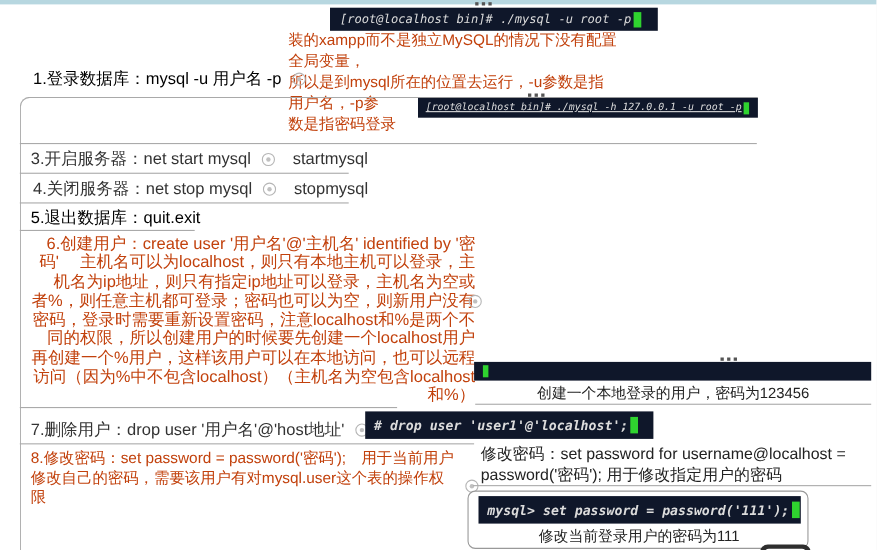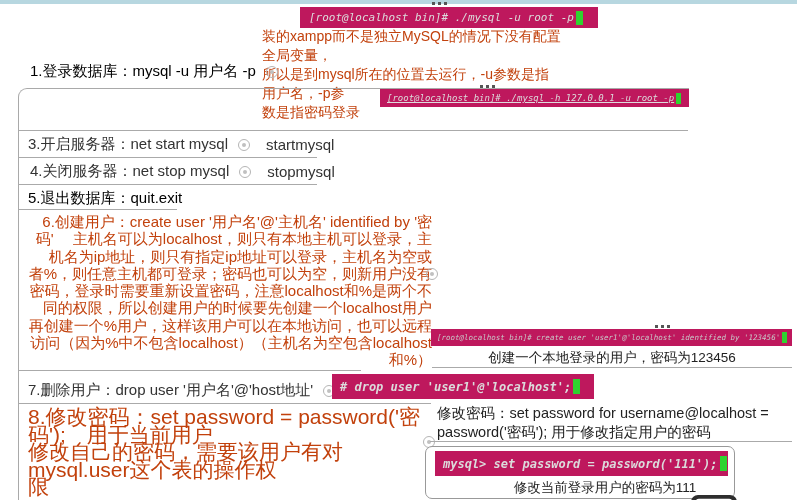--- a/index.html
+++ b/index.html
@@ -1,21 +1,21 @@
 <!DOCTYPE html>
 <html><head>
 <meta charset="utf-8">
 <style>
   html,body{margin:0;padding:0;background:#fff;}
   #page{position:relative;width:797px;height:500px;background:#ffffff;overflow:hidden;
         font-family:"Liberation Sans","DejaVu Sans",sans-serif;color:#333;}
   
   .topbar{position:absolute;left:0;top:0;width:797px;height:4px;background:#b7d7e0;}
   
-  .term{position:absolute;background:#be185d;color:#dcdcdc;
+  .term{position:absolute;background:#0f172a;color:#dcdcdc;
         font-family:"DejaVu Sans Mono","Liberation Mono",monospace;font-style:italic;
         display:flex;align-items:center;white-space:nowrap;overflow:hidden;box-sizing:border-box;}
   .cursor{display:inline-block;background:#2fd32f;margin-left:2px;flex:0 0 auto;}
   #term1{left:300px;top:7px;width:298px;height:21px;font-size:11px;padding-left:9px;}
   #term1 .cursor{width:7px;height:14px;}
   #term2{left:380px;top:89px;width:309px;height:18px;font-size:9px;padding-left:7px;text-decoration:underline;}
   #term2 .cursor{width:5px;height:11px;}
   #term3{left:431px;top:329px;width:361px;height:17px;font-size:7.5px;padding-left:6px;color:#c9c9c9;}
   #term3 .cursor{width:5px;height:11px;}
   #term4{left:332px;top:374px;width:262px;height:25px;font-size:12px;font-weight:bold;padding-left:8px;}
@@ -32,25 +32,25 @@
   .row{position:absolute;display:flex;align-items:center;font-size:15px;color:#333;white-space:nowrap;}
   .red{color:#000000;}
   .note{margin-left:16px;}
   #item1{left:30px;top:62px;}
   #row2{left:28px;top:106px;}
   #row3{left:28px;top:135px;}
   #row4{left:30px;top:162px;}
   #row5{left:28px;top:189px;text-align:right;}
   #row6-text{left:28px;top:213px;width:404px;font-size:15px;line-height:17.3px;text-align:right;}
   #row7{left:28px;top:381px;}
-  #row8-left{left:28px;top:408px;width:408px;font-size:21px;line-height:17.5px;}
+  #row8-left{left:28px;top:408px;width:408px;font-size:14px;line-height:17.5px;}
   #row8-right{left:437px;top:404px;width:340px;font-size:14.5px;line-height:18.5px;color:#222;}
   .caption{position:absolute;font-size:13.5px;color:#222;text-align:center;}
   #caption3{left:432px;top:349px;width:360px;}
-  #caption5{left:460px;top:479px;width:290px;text-align:center;}
+  #caption5{left:436px;top:479px;width:290px;text-align:center;}
   
   .anchor{display:inline-block;width:10px;height:10px;border:1px solid #b5b5b5;border-radius:50%;
           position:relative;margin-left:10px;flex:0 0 auto;}
   .anchor::after{content:"";position:absolute;left:3px;top:3px;width:4px;height:4px;
           border-radius:50%;background:#c0c0c0;}
   .anchor.abs{position:absolute;margin:0;}
   #anchor6{left:426px;top:268px;}
   #anchor8{left:423px;top:436px;}
   
   #panel{position:absolute;left:18px;top:88px;width:670px;height:412px;
@@ -126,21 +126,20 @@
 者%，则任意主机都可登录；密码也可以为空，则新用户没有
 密码，登录时需要重新设置密码，注意localhost和%是两个不
 同的权限，所以创建用户的时候要先创建一个localhost用户
 再创建一个%用户，这样该用户可以在本地访问，也可以远程
 访问（因为%中不包含localhost）（主机名为空包含localhost
 和%）</div>
   <span class="anchor abs" id="anchor6"></span>
 
   <div class="dots" style="left:655px;top:325px;"></div>
   <div class="term" id="term3">
-    <span>[root@localhost bin]# create user 'user1'@'localhost' identified by '123456'</span>
     <span class="cursor"></span>
   </div>
   <div class="caption" id="caption3">创建一个本地登录的用户，密码为123456</div>
   <div class="sep" id="sep6r"></div>
   <div class="sep" id="sep6l"></div>
 
   <div class="row" id="row7">
     <span>7.删除用户：drop user '用户名'@'host地址'</span>
     <span class="anchor"></span>
   </div>

